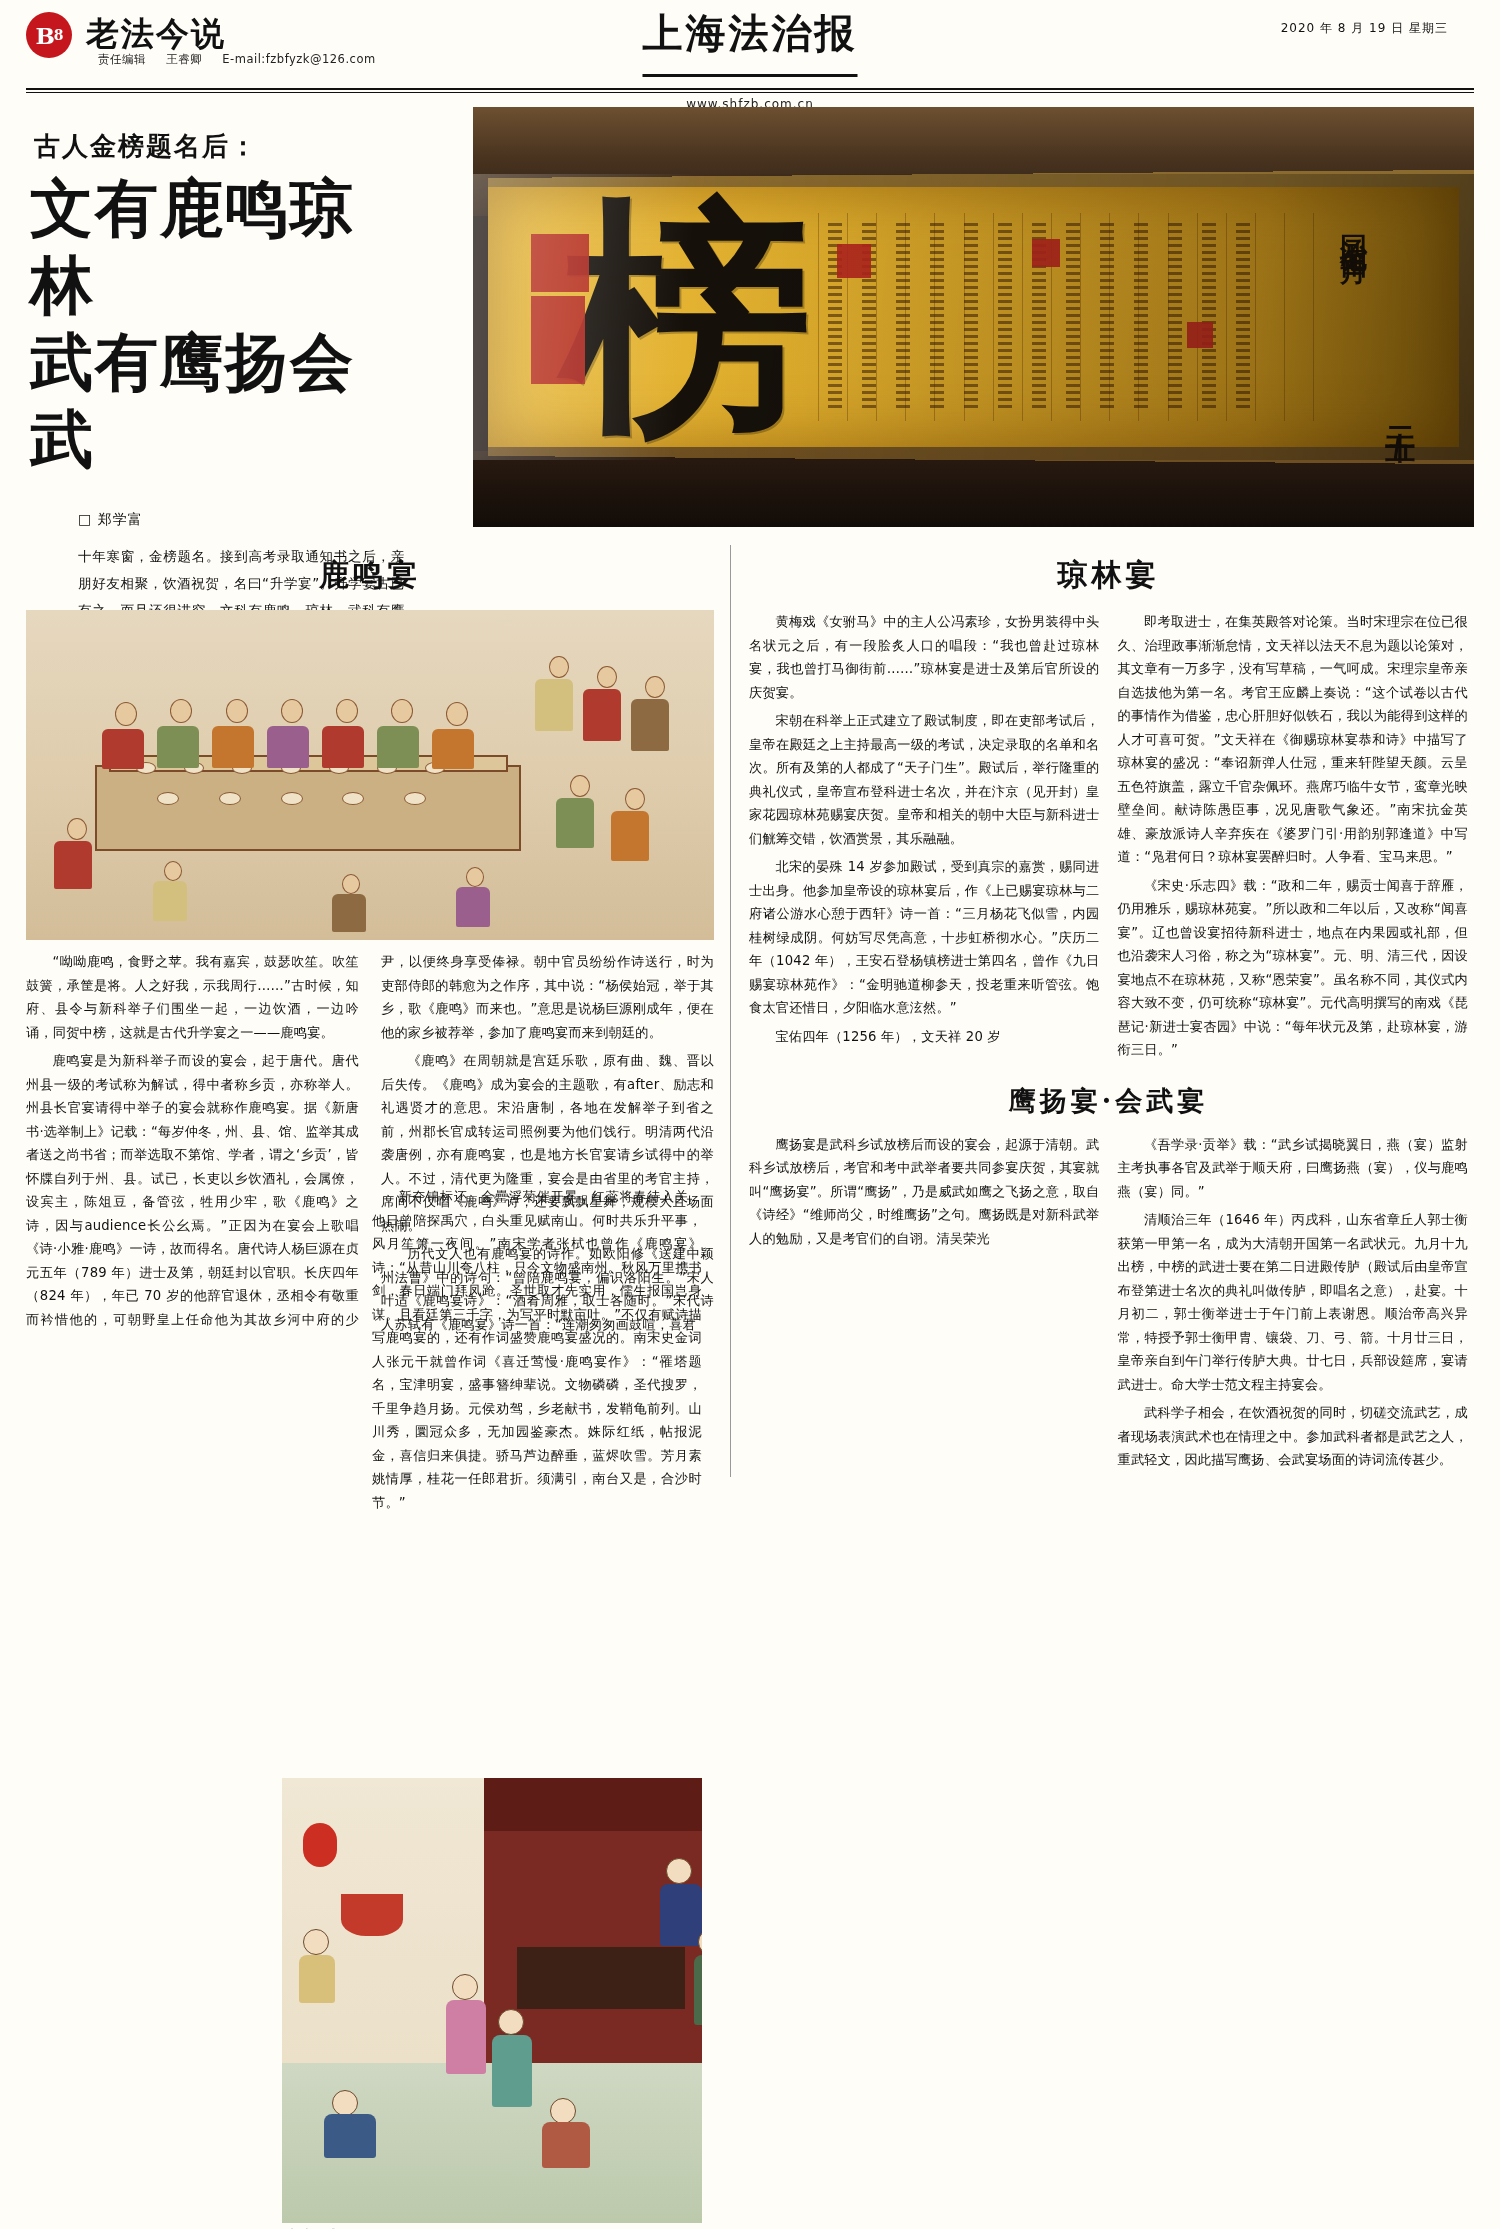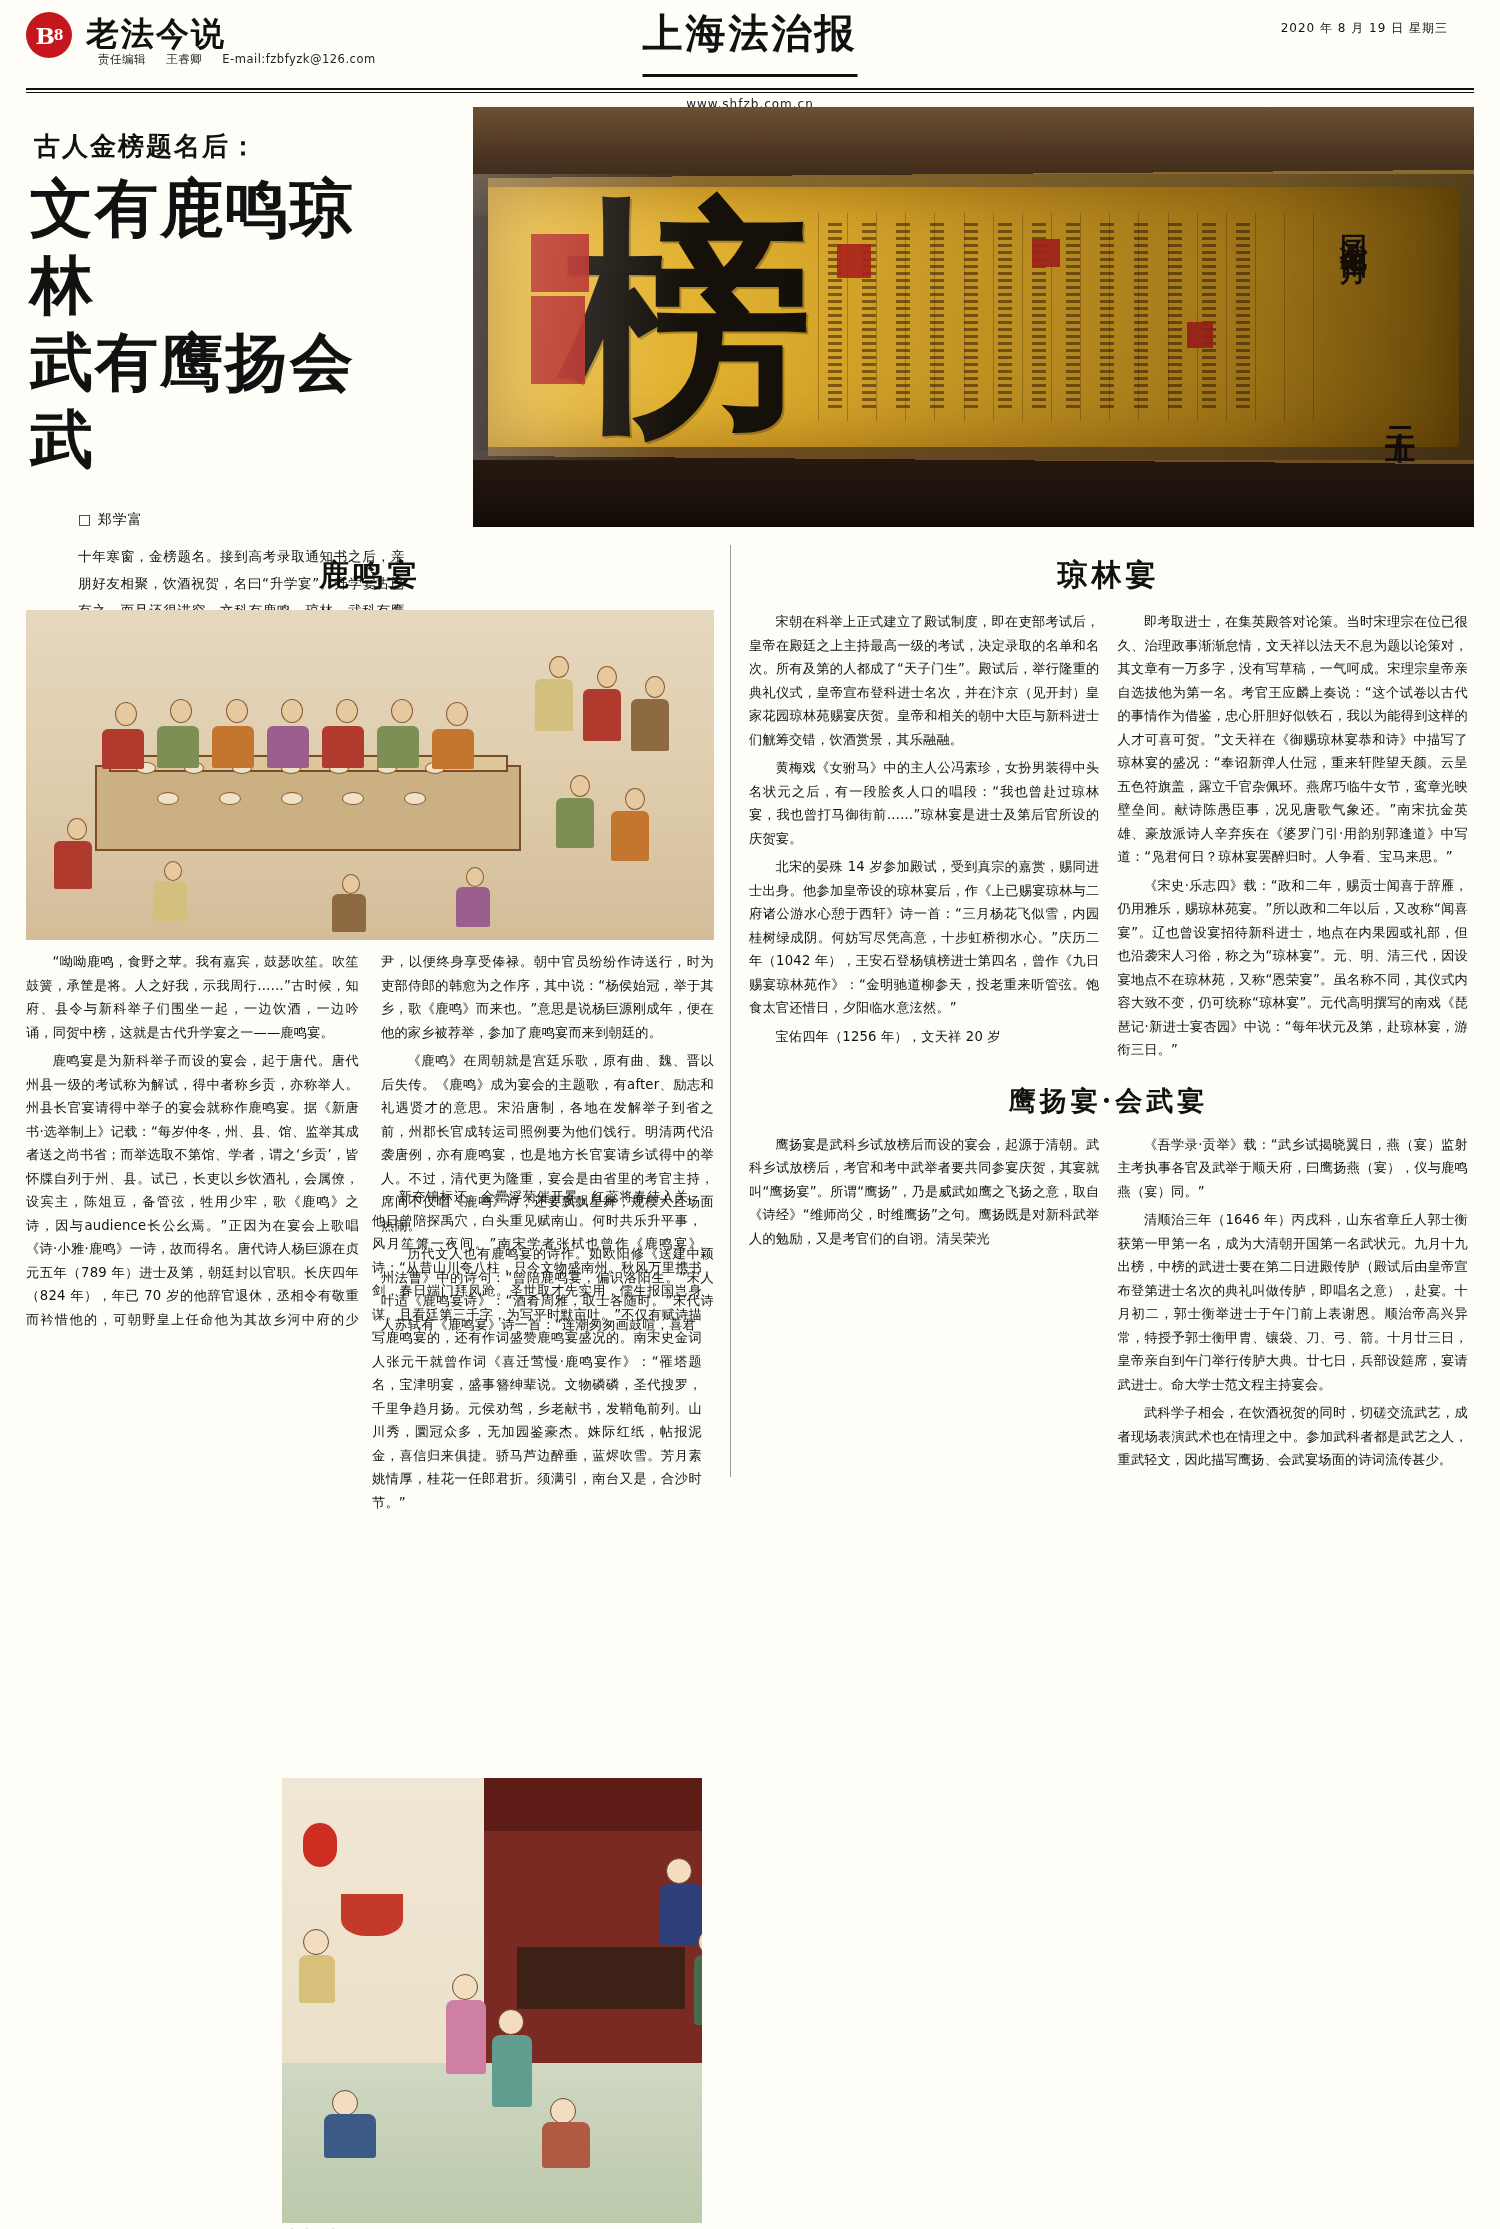--- a/index.html
+++ b/index.html
@@ -323,22 +323,22 @@
         <p class="txt">历代文人也有鹿鸣宴的诗作。如欧阳修《送建中颖州法曹》中的诗句：“曾陪鹿鸣宴，偏识洛阳生。”宋人叶适《鹿鸣宴诗》：“酒肴周雅，取士各随时。”宋代诗人苏轼有《鹿鸣宴》诗一首：“连潮匆匆画鼓喧，喜君</p>
       </div>
       <div style="position:absolute;"></div>
     </div>
 
     <div class="col-right">
       <div class="sub-head">琼林宴</div>
 
       <div style="display:flex; gap:18px;">
         <div style="width:50%;">
+          <p class="txt">黄梅戏《女驸马》中的主人公冯素珍，女扮男装得中头名状元之后，有一段脍炙人口的唱段：“我也曾赴过琼林宴，我也曾打马御街前……”琼林宴是进士及第后官所设的庆贺宴。</p>
           <p class="txt">宋朝在科举上正式建立了殿试制度，即在吏部考试后，皇帝在殿廷之上主持最高一级的考试，决定录取的名单和名次。所有及第的人都成了“天子门生”。殿试后，举行隆重的典礼仪式，皇帝宣布登科进士名次，并在汴京（见开封）皇家花园琼林苑赐宴庆贺。皇帝和相关的朝中大臣与新科进士们觥筹交错，饮酒赏景，其乐融融。</p>
-          <p class="txt">黄梅戏《女驸马》中的主人公冯素珍，女扮男装得中头名状元之后，有一段脍炙人口的唱段：“我也曾赴过琼林宴，我也曾打马御街前……”琼林宴是进士及第后官所设的庆贺宴。</p>
           <p class="txt">北宋的晏殊 14 岁参加殿试，受到真宗的嘉赏，赐同进士出身。他参加皇帝设的琼林宴后，作《上已赐宴琼林与二府诸公游水心憩于西轩》诗一首：“三月杨花飞似雪，内园桂树绿成阴。何妨写尽凭高意，十步虹桥彻水心。”庆历二年（1042 年），王安石登杨镇榜进士第四名，曾作《九日赐宴琼林苑作》：“金明驰道柳参天，投老重来听管弦。饱食太官还惜日，夕阳临水意泫然。”</p>
           <p class="txt">宝佑四年（1256 年），文天祥 20 岁</p>
         </div>
         <div style="width:50%;">
           <p class="txt">即考取进士，在集英殿答对论策。当时宋理宗在位已很久、治理政事渐渐怠情，文天祥以法天不息为题以论策对，其文章有一万多字，没有写草稿，一气呵成。宋理宗皇帝亲自选拔他为第一名。考官王应麟上奏说：“这个试卷以古代的事情作为借鉴，忠心肝胆好似铁石，我以为能得到这样的人才可喜可贺。”文天祥在《御赐琼林宴恭和诗》中描写了琼林宴的盛况：“奉诏新弹人仕冠，重来轩陛望天颜。云呈五色符旗盖，露立千官杂佩环。燕席巧临牛女节，鸾章光映壁垒间。献诗陈愚臣事，况见唐歌气象还。”南宋抗金英雄、豪放派诗人辛弃疾在《婆罗门引·用韵别郭逢道》中写道：“凫君何日？琼林宴罢醉归时。人争看、宝马来思。”</p>
           <p class="txt">《宋史·乐志四》载：“政和二年，赐贡士闻喜于辞雁，仍用雅乐，赐琼林苑宴。”所以政和二年以后，又改称“闻喜宴”。辽也曾设宴招待新科进士，地点在内果园或礼部，但也沿袭宋人习俗，称之为“琼林宴”。元、明、清三代，因设宴地点不在琼林苑，又称“恩荣宴”。虽名称不同，其仪式内容大致不变，仍可统称“琼林宴”。元代高明撰写的南戏《琵琶记·新进士宴杏园》中说：“每年状元及第，赴琼林宴，游衔三日。”</p>
         </div>
       </div>
 
       <div class="sub-head small">鹰扬宴·会武宴</div>

